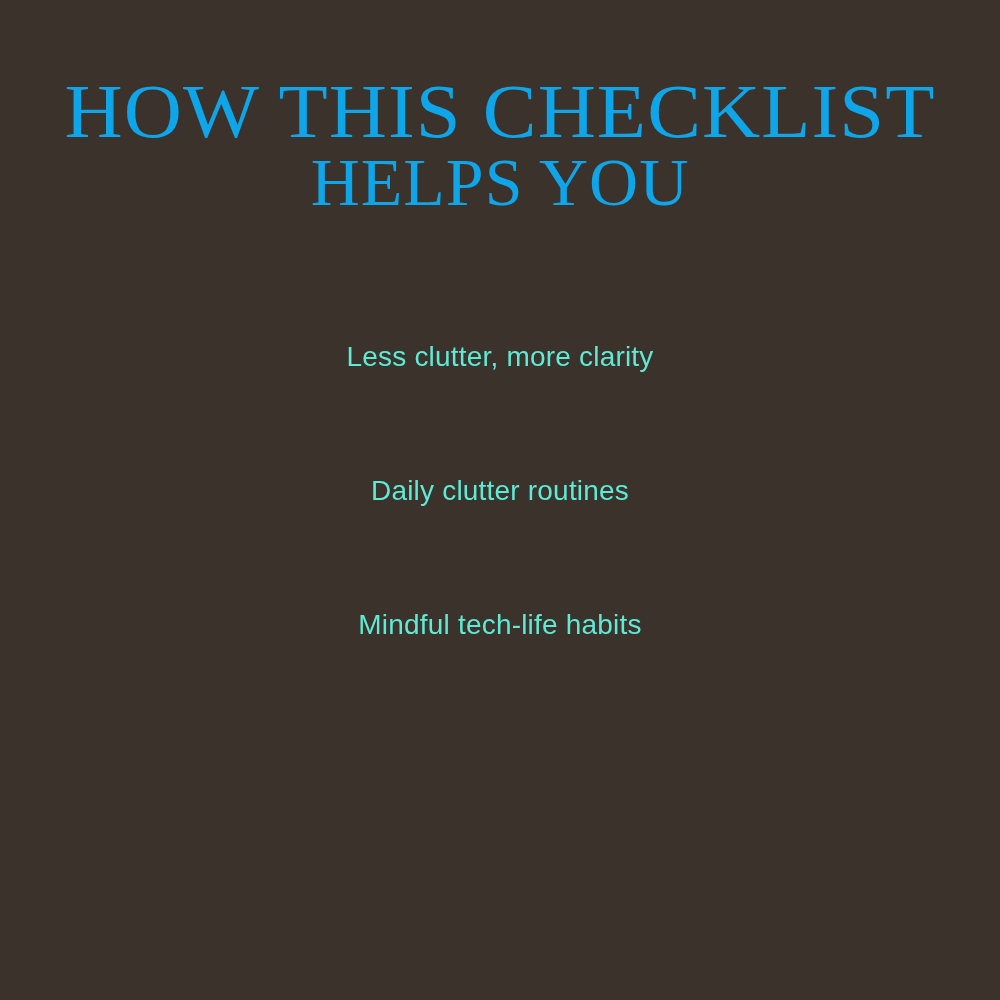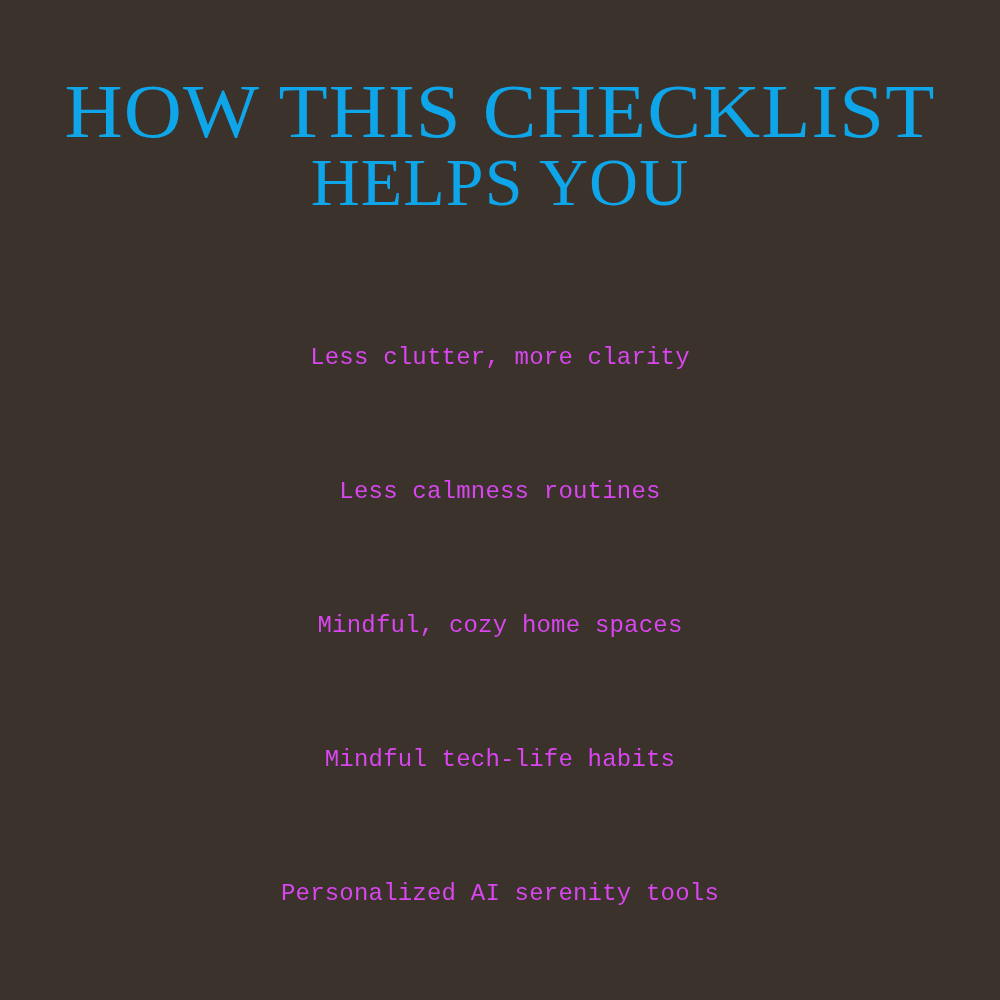--- a/index.html
+++ b/index.html
@@ -46,43 +46,41 @@
     margin-top: 8px;
   }
   .list {
     margin-top: 56px;
     width: 100%;
     display: flex;
     flex-direction: column;
     align-items: center;
   }
   .list-item {
-    color: #d946ef;
-    font-family: Liberation Mono, monospace;
+    color: #5eead4;
+    font-family: Liberation Sans, sans-serif;
     font-weight: 400;
-    font-size: 24px;
+    font-size: 28px;
     letter-spacing: 0.2px;
     text-align: center;
     height: 134px;
     display: flex;
     align-items: center;
     justify-content: center;
   }
 </style>
 </head>
 <body>
 
 <div class="card">
 
   <h1 class="headline">
     <span class="headline-line headline-line-1">HOW THIS CHECKLIST</span>
     <span class="headline-line headline-line-2">HELPS YOU</span>
   </h1>
 
   <div class="list">
     <div class="list-item">Less clutter, more clarity</div>
-    <div class="list-item">Less calmness routines</div>
-    <div class="list-item">Mindful, cozy home spaces</div>
+    <div class="list-item">Daily clutter routines</div>
     <div class="list-item">Mindful tech-life habits</div>
-    <div class="list-item">Personalized AI serenity tools</div>
   </div>
 
 </div>
 
 </body></html>

